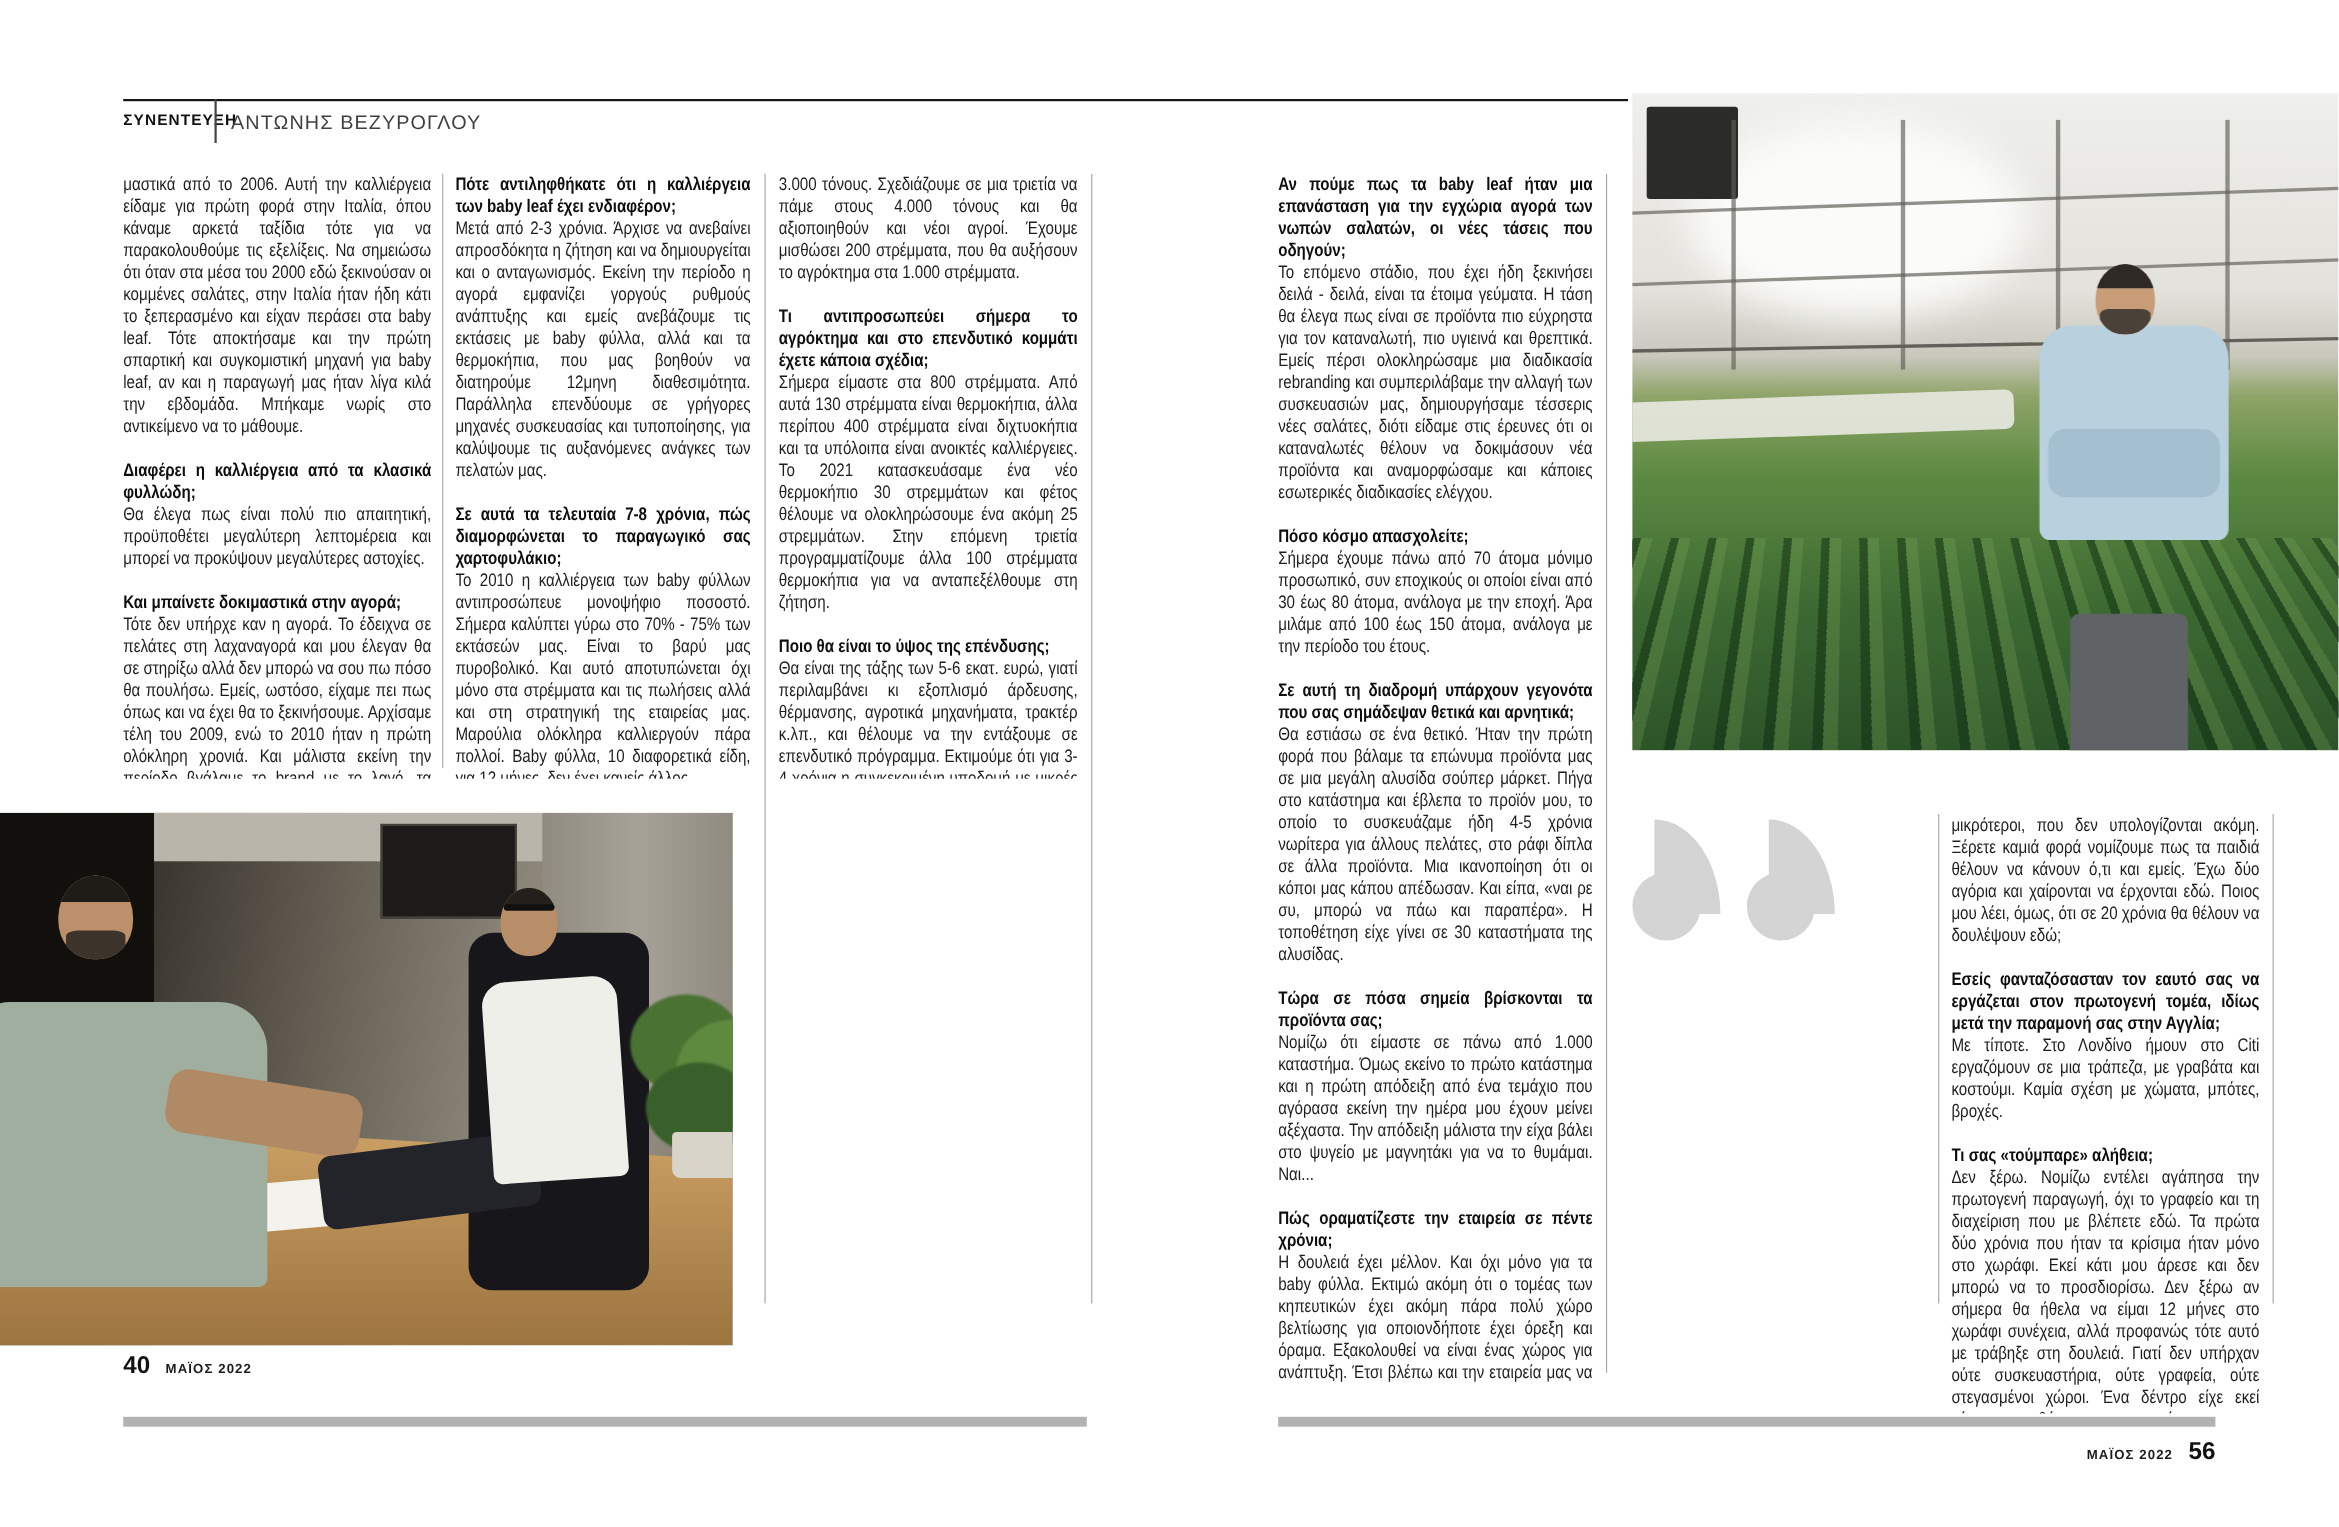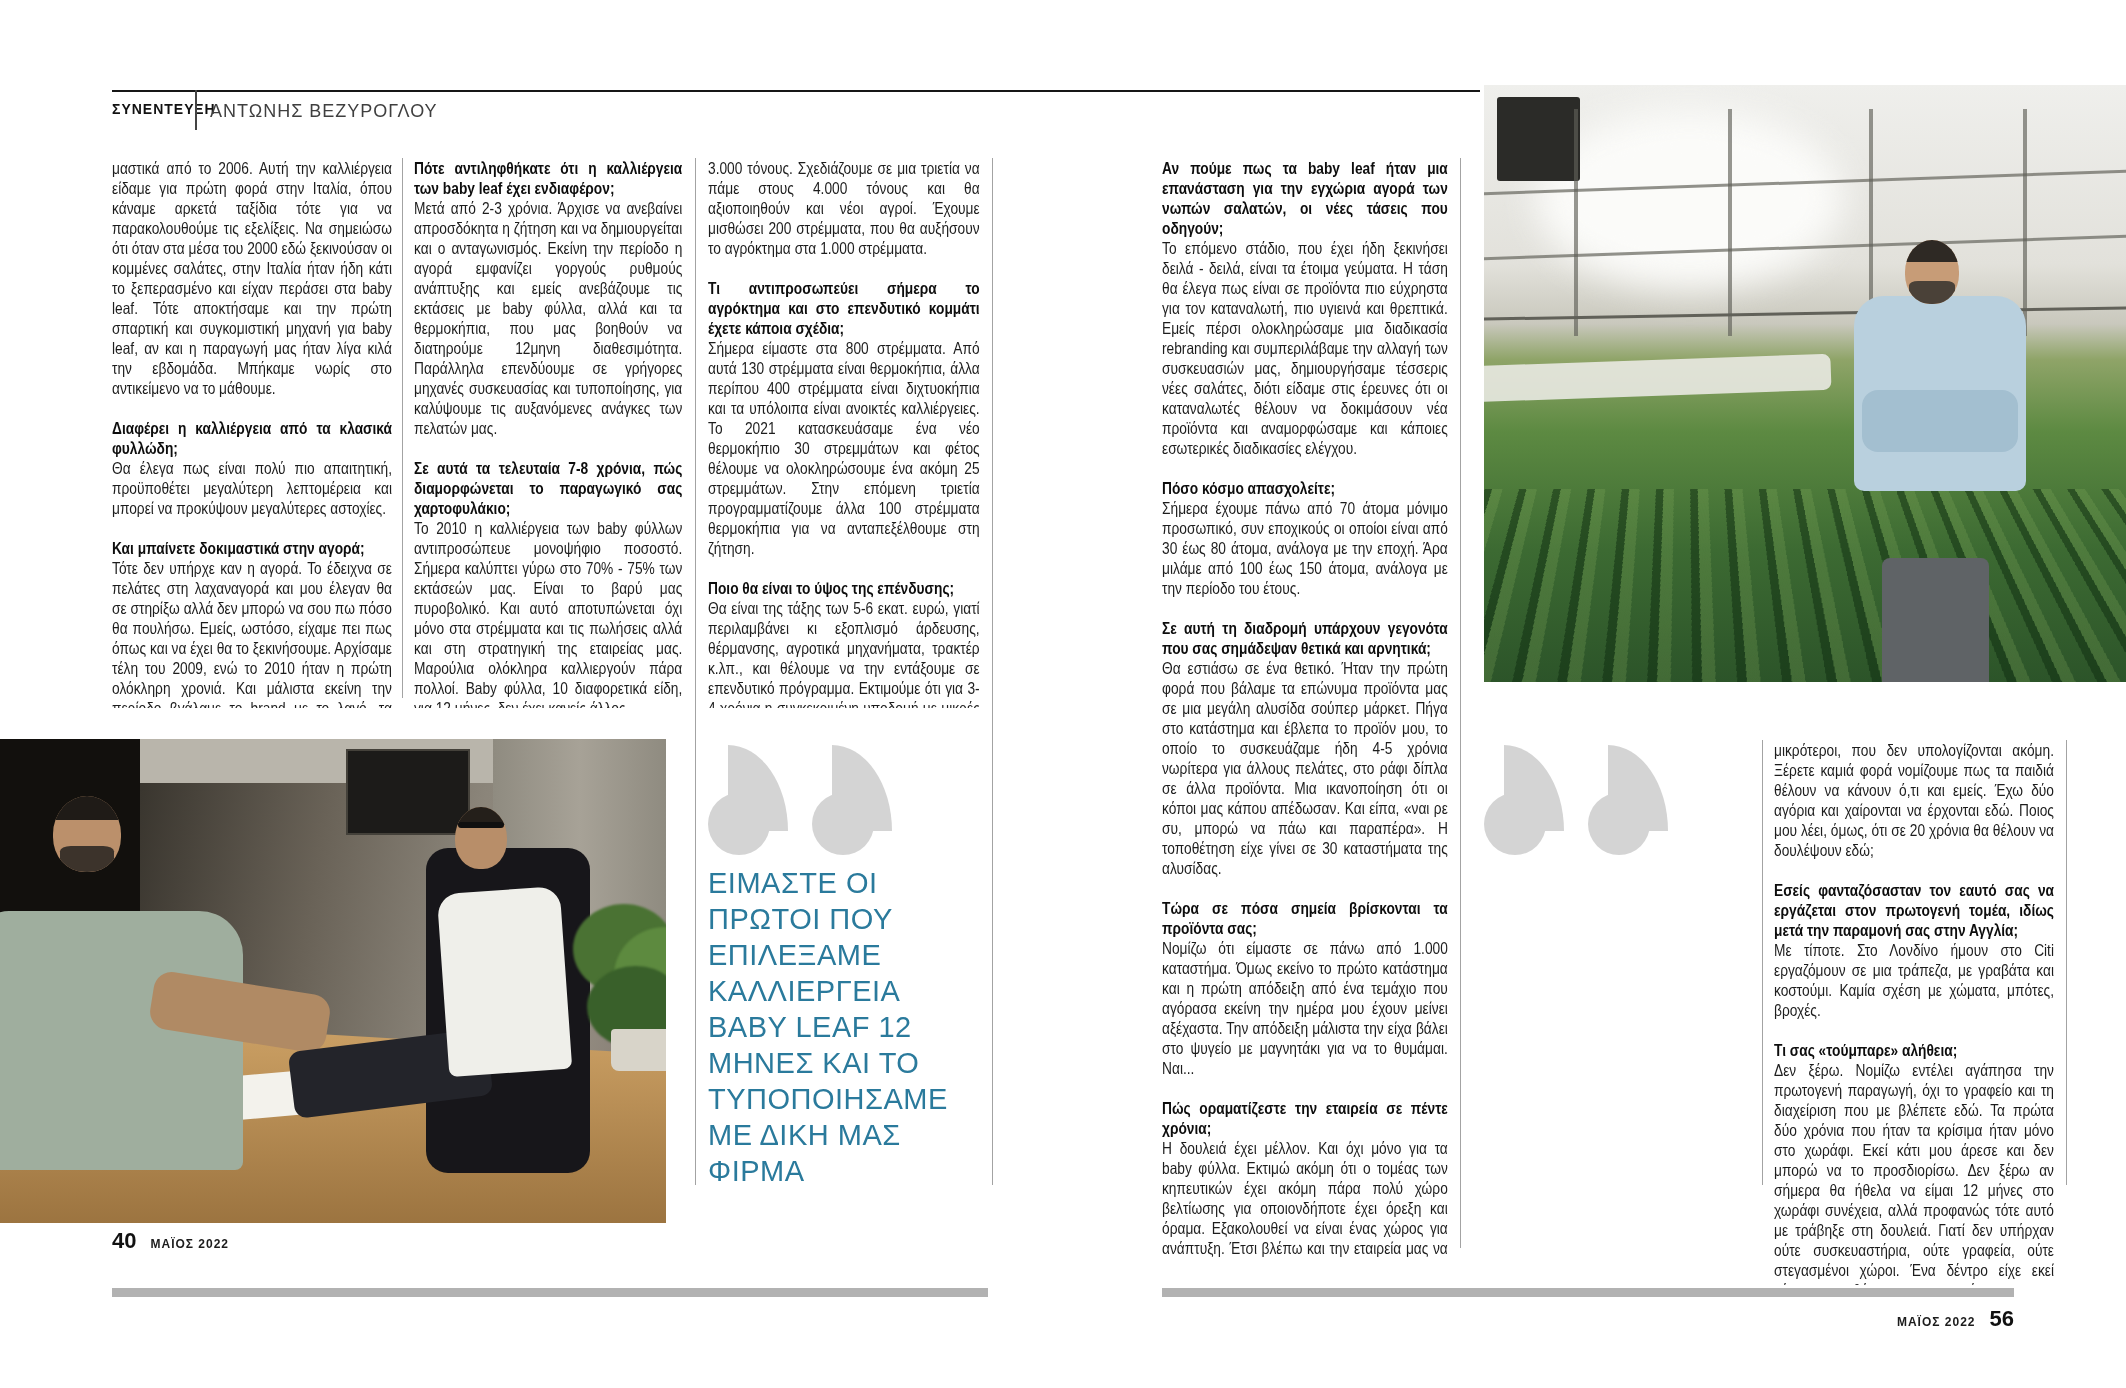--- a/index.html
+++ b/index.html
@@ -189,35 +189,20 @@
       <p class="a">Η δουλειά έχει μέλλον. Και όχι μόνο για τα baby φύλλα. Εκτιμώ ακόμη ότι ο τομέας των κηπευτικών έχει ακόμη πάρα πολύ χώρο βελτίωσης για οποιονδήποτε έχει όρεξη και όραμα. Εξακολουθεί να είναι ένας χώρος για ανάπτυξη. Έτσι βλέπω και την εταιρεία μας να αναπτύσσεται και να ανοίγει και η βεντάλια των προϊόντων της.</p>
     </div>
   <div class="textcol c5">
       <p class="a">μικρότεροι, που δεν υπολογίζονται ακόμη. Ξέρετε καμιά φορά νομίζουμε πως τα παιδιά θέλουν να κάνουν ό,τι και εμείς. Έχω δύο αγόρια και χαίρονται να έρχονται εδώ. Ποιος μου λέει, όμως, ότι σε 20 χρόνια θα θέλουν να δουλέψουν εδώ;</p>
       <p class="q">Εσείς φανταζόσασταν τον εαυτό σας να εργάζεται στον πρωτογενή τομέα, ιδίως μετά την παραμονή σας στην Αγγλία;</p>
       <p class="a">Με τίποτε. Στο Λονδίνο ήμουν στο Citi εργαζόμουν σε μια τράπεζα, με γραβάτα και κοστούμι. Καμία σχέση με χώματα, μπότες, βροχές.</p>
       <p class="q">Τι σας «τούμπαρε» αλήθεια;</p>
       <p class="a">Δεν ξέρω. Νομίζω εντέλει αγάπησα την πρωτογενή παραγωγή, όχι το γραφείο και τη διαχείριση που με βλέπετε εδώ. Τα πρώτα δύο χρόνια που ήταν τα κρίσιμα ήταν μόνο στο χωράφι. Εκεί κάτι μου άρεσε και δεν μπορώ να το προσδιορίσω. Δεν ξέρω αν σήμερα θα ήθελα να είμαι 12 μήνες στο χωράφι συνέχεια, αλλά προφανώς τότε αυτό με τράβηξε στη δουλειά. Γιατί δεν υπήρχαν ούτε συσκευαστήρια, ούτε γραφεία, ούτε στεγασμένοι χώροι. Ένα δέντρο είχε εκεί κάτω και καθόμασταν στη σκιά του για να ξεκουραζόμαστε.</p>
     </div>
 
-  <div class="pull pq1">
-    <div class="qmark">
-      <span class="mk m1"></span>
-      <span class="mk m2"></span>
-    </div>
-    <div class="pull-text">ΕΙΜΑΣΤΕ ΟΙ
-ΠΡΩΤΟΙ ΠΟΥ
-ΕΠΙΛΕΞΑΜΕ
-ΚΑΛΛΙΕΡΓΕΙΑ
-BABY LEAF 12
-ΜΗΝΕΣ ΚΑΙ ΤΟ
-ΤΥΠΟΠΟΙΗΣΑΜΕ
-ΜΕ ΔΙΚΗ ΜΑΣ
-ΦΙΡΜΑ</div>
-  </div>
 
   <div class="pull pq2">
     <div class="qmark">
       <span class="mk m1"></span>
       <span class="mk m2"></span>
     </div>
   </div>
 
   <div class="photoA" title="Άνδρας με γένια και γαλάζιο πόλο στέκεται με σταυρωμένα χέρια μέσα σε θερμοκήπιο με πράσινες καλλιέργειες baby leaf">
     <div class="gh-glow"></div>

